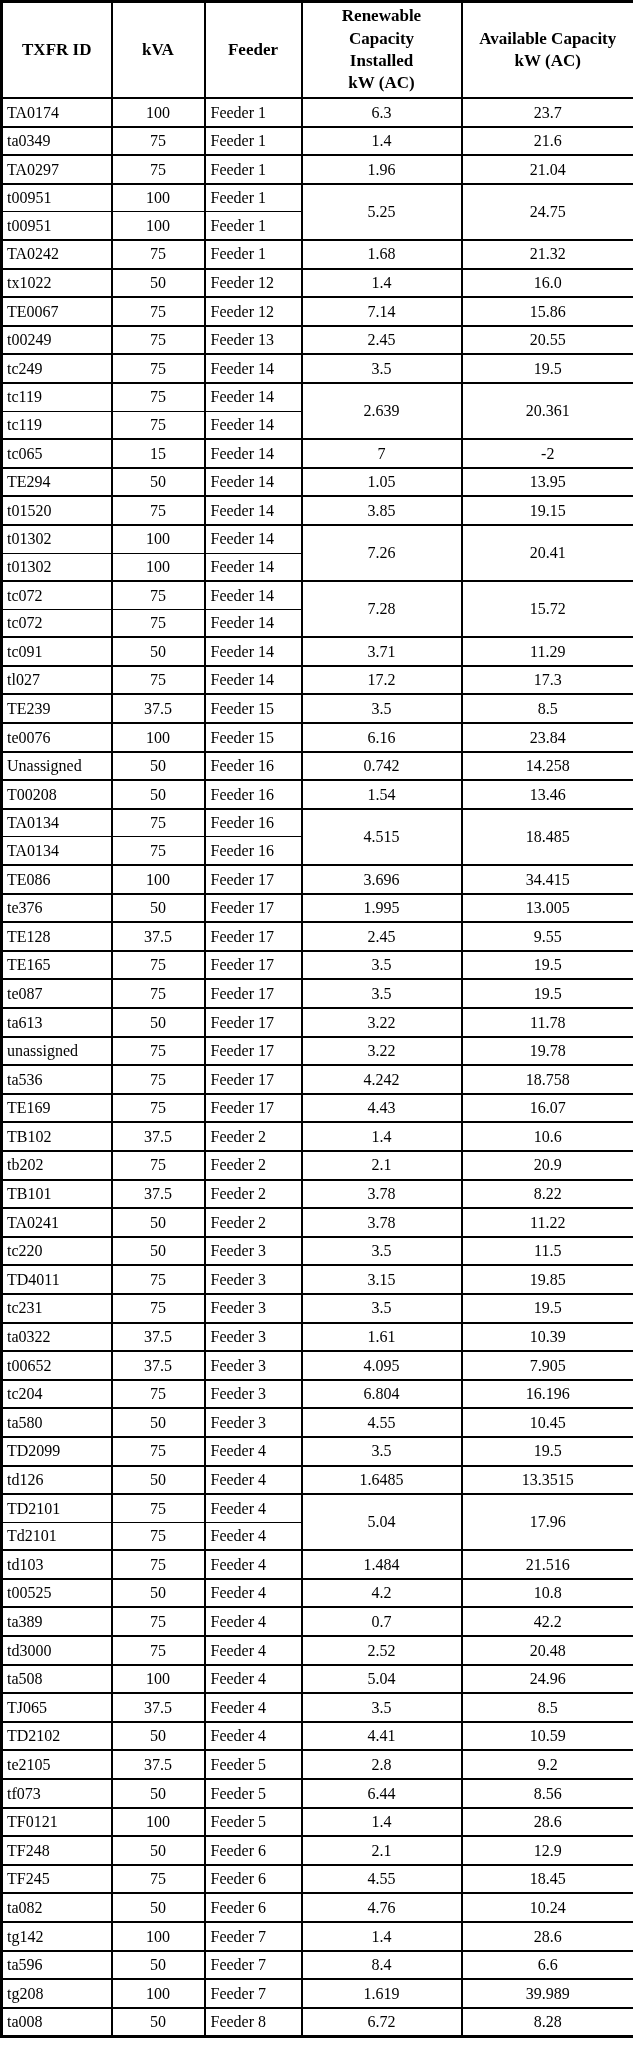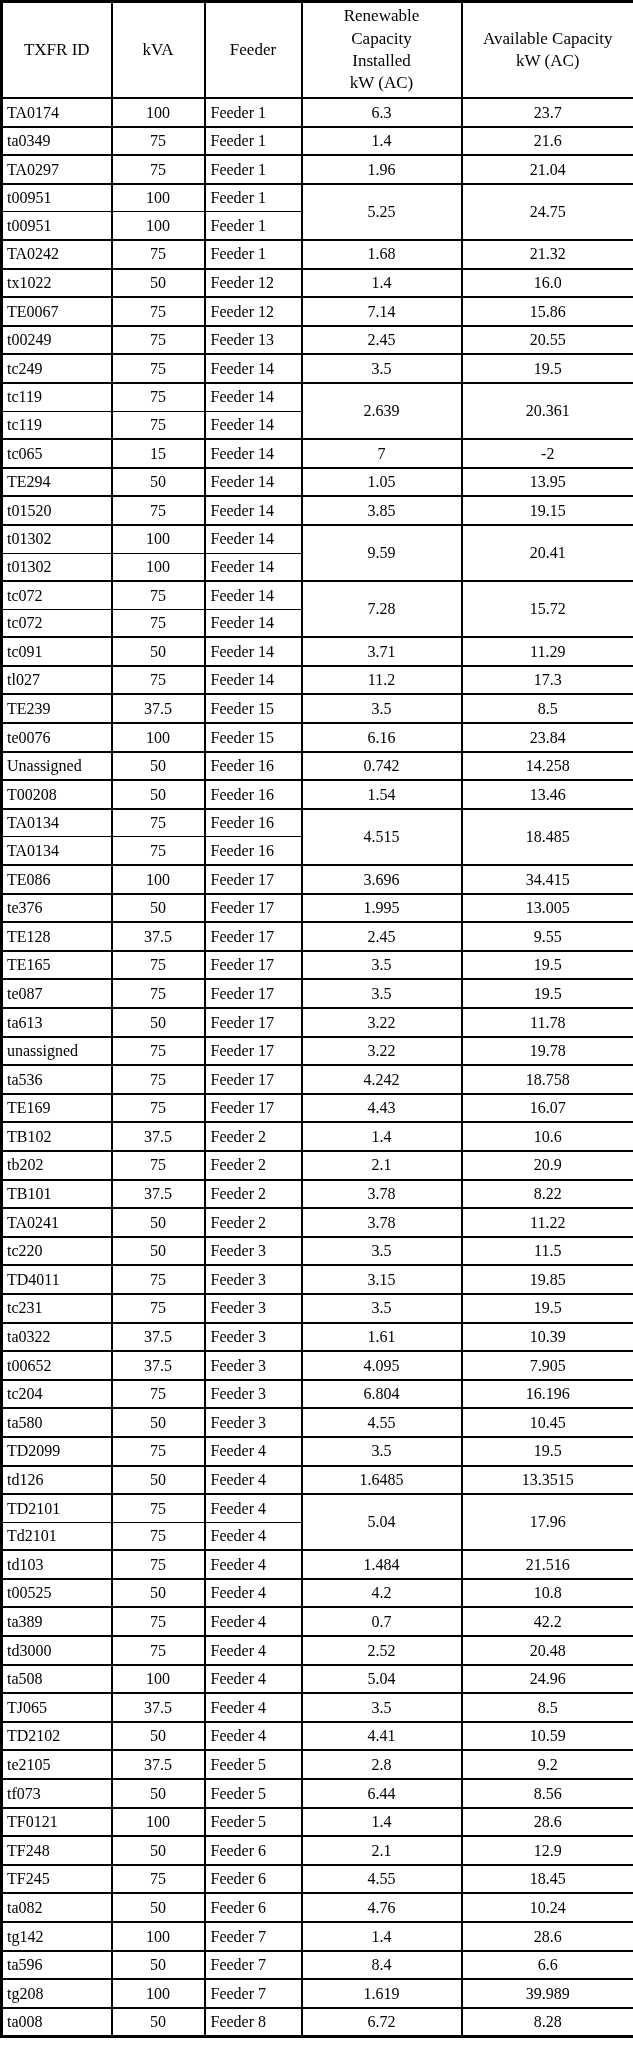--- a/index.html
+++ b/index.html
@@ -18,21 +18,21 @@
     color: #000000;
     background: #ffffff;
     border: 3px solid #000000;
   }
   th, td {
     border: 2px solid #000000;
     vertical-align: middle;
     overflow: hidden;
   }
   th {
-    font-weight: normal;
+    font-weight: bold;
     font-size: 17px;
     text-align: center;
     white-space: pre-line;
     line-height: 1.32;
     height: 92px;
     padding: 1px 8px;
   }
   td {
     font-size: 16px;
     height: 26.6px;
@@ -169,21 +169,21 @@
         <td class="c-id">t01520</td>
         <td class="c-kva">75</td>
         <td class="c-feeder">Feeder 14</td>
         <td class="c-num">3.85</td>
         <td class="c-num">19.15</td>
       </tr>
       <tr>
         <td class="c-id thin-b">t01302</td>
         <td class="c-kva thin-b">100</td>
         <td class="c-feeder thin-b">Feeder 14</td>
-        <td class="c-num" rowspan="2">9.59</td>
+        <td class="c-num" rowspan="2">7.26</td>
         <td class="c-num" rowspan="2">20.41</td>
       </tr>
       <tr>
         <td class="c-id thin-t">t01302</td>
         <td class="c-kva thin-t">100</td>
         <td class="c-feeder thin-t">Feeder 14</td>
       </tr>
       <tr>
         <td class="c-id thin-b">tc072</td>
         <td class="c-kva thin-b">75</td>
@@ -200,21 +200,21 @@
         <td class="c-id">tc091</td>
         <td class="c-kva">50</td>
         <td class="c-feeder">Feeder 14</td>
         <td class="c-num">3.71</td>
         <td class="c-num">11.29</td>
       </tr>
       <tr>
         <td class="c-id">tl027</td>
         <td class="c-kva">75</td>
         <td class="c-feeder">Feeder 14</td>
-        <td class="c-num">11.2</td>
+        <td class="c-num">17.2</td>
         <td class="c-num">17.3</td>
       </tr>
       <tr>
         <td class="c-id">TE239</td>
         <td class="c-kva">37.5</td>
         <td class="c-feeder">Feeder 15</td>
         <td class="c-num">3.5</td>
         <td class="c-num">8.5</td>
       </tr>
       <tr>

